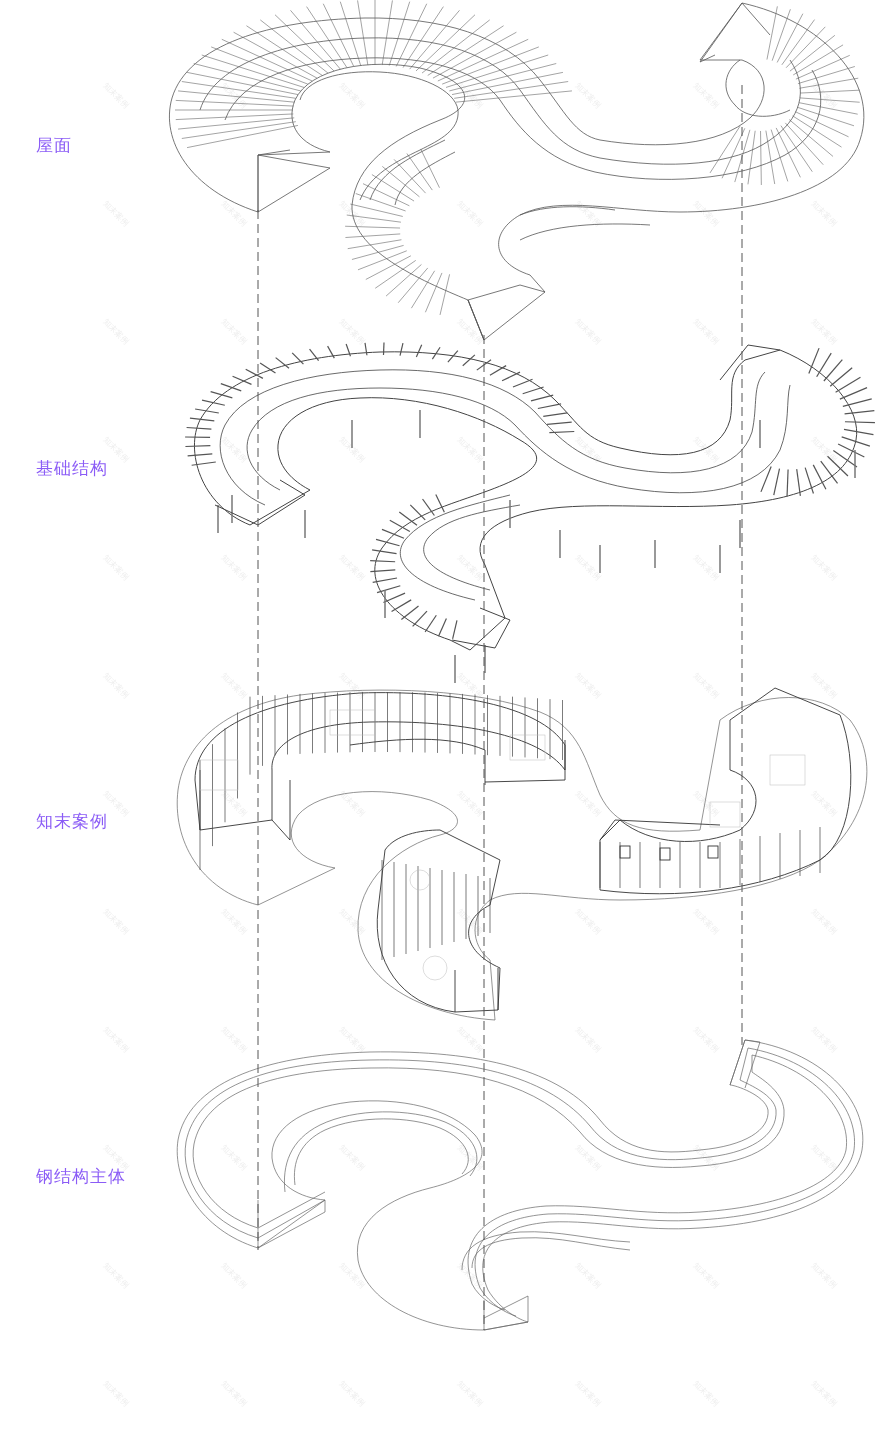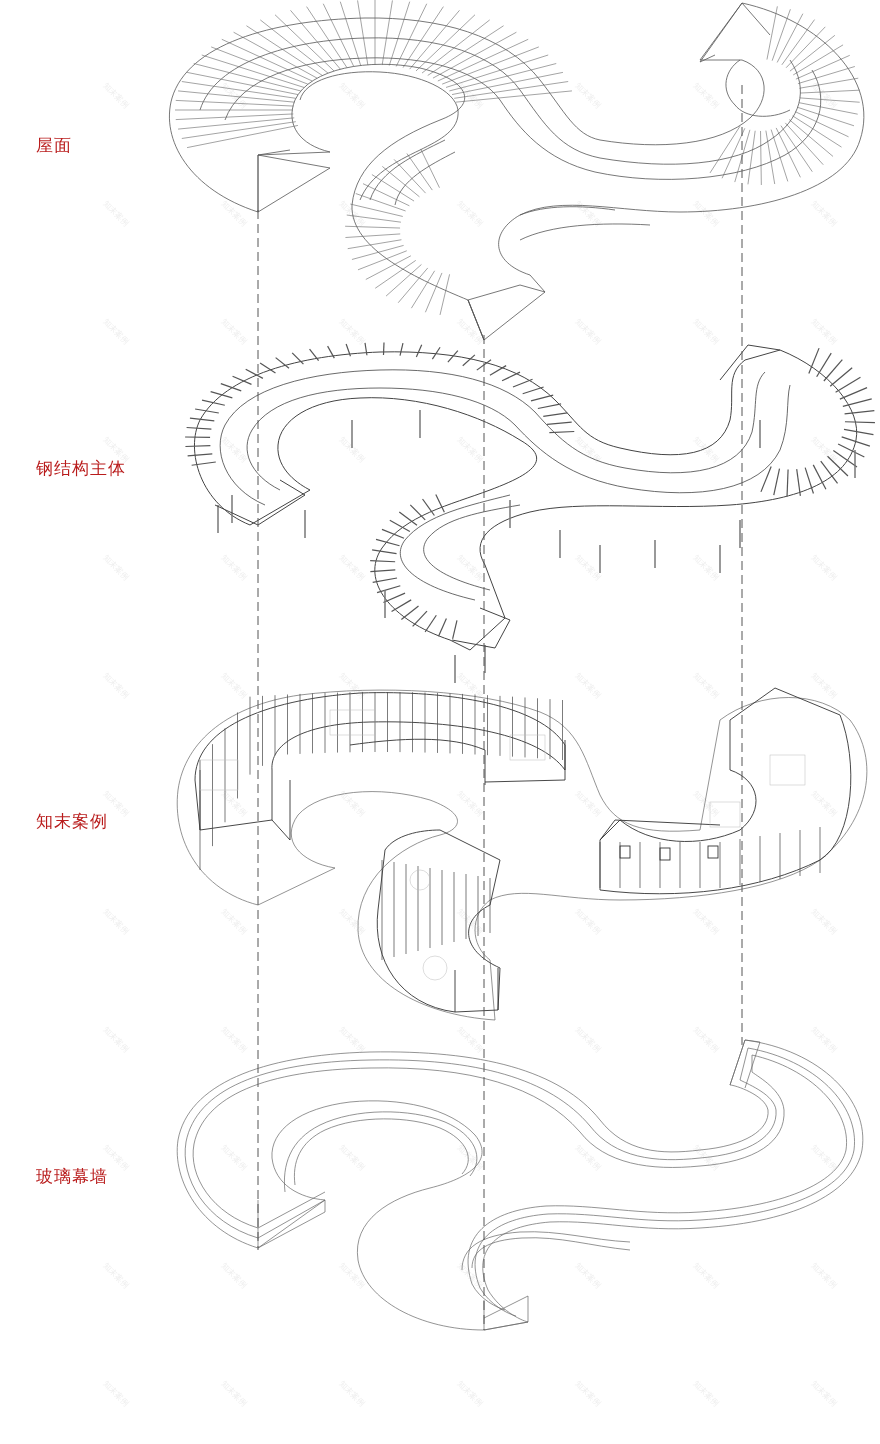--- a/index.html
+++ b/index.html
@@ -1,29 +1,29 @@
 <!DOCTYPE html>
 <html><head>
 <meta charset="utf-8">
 <style>
   html,body{margin:0;padding:0;background:#ffffff;}
   #canvas{position:relative;width:880px;height:1444px;overflow:hidden;background:#ffffff;font-family:"DejaVu Sans","Liberation Sans",sans-serif;}
-  .layer-label{position:absolute;left:36px;font-size:17px;color:#b91c1c;letter-spacing:1px;white-space:nowrap;}
+  .layer-label{position:absolute;left:36px;font-size:17px;color:#8b5cf6;letter-spacing:1px;white-space:nowrap;}
   svg{position:absolute;left:0;top:0;}
   .wm{position:absolute;font-size:8px;color:#eeeeee;transform:rotate(45deg);white-space:nowrap;}
 </style>
 </head>
 <body>
 
 <div id="canvas">
 
   <div class="layer-label" style="top:134px">屋面</div>
-  <div class="layer-label" style="top:457px">钢结构主体</div>
+  <div class="layer-label" style="top:457px">基础结构</div>
   <div class="layer-label" style="top:810px">知末案例</div>
-  <div class="layer-label" style="top:1165px">玻璃幕墙</div>
+  <div class="layer-label" style="top:1165px">钢结构主体</div>
 
   <div id="wm-layer">
       <div class="wm" style="left: 100px; top: 90px;">知末案例</div>
       <div class="wm" style="left: 218px; top: 90px;">知末案例</div>
       <div class="wm" style="left: 336px; top: 90px;">知末案例</div>
       <div class="wm" style="left: 454px; top: 90px;">知末案例</div>
       <div class="wm" style="left: 572px; top: 90px;">知末案例</div>
       <div class="wm" style="left: 690px; top: 90px;">知末案例</div>
       <div class="wm" style="left: 808px; top: 90px;">知末案例</div>
       <div class="wm" style="left: 100px; top: 208px;">知末案例</div>

